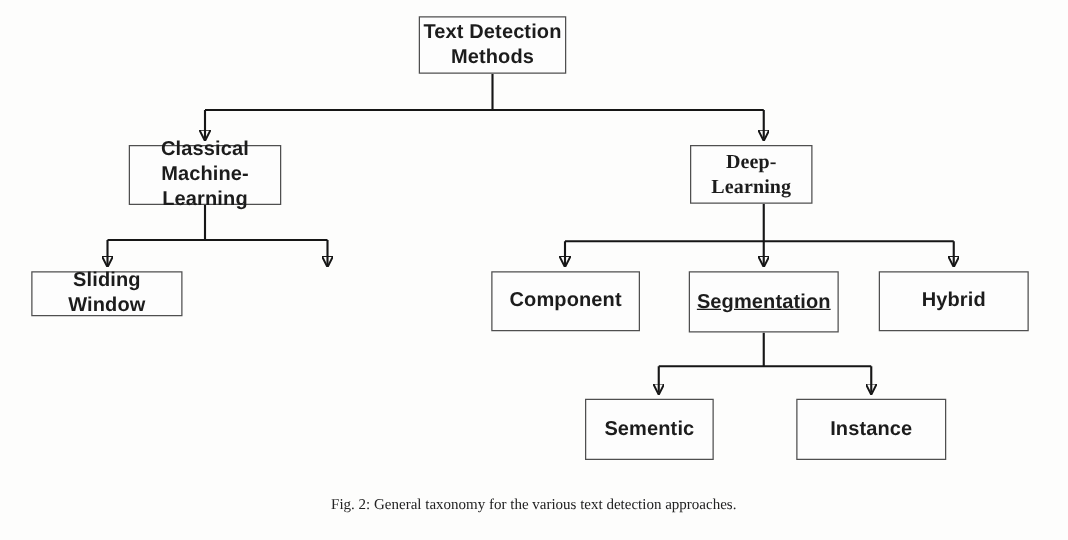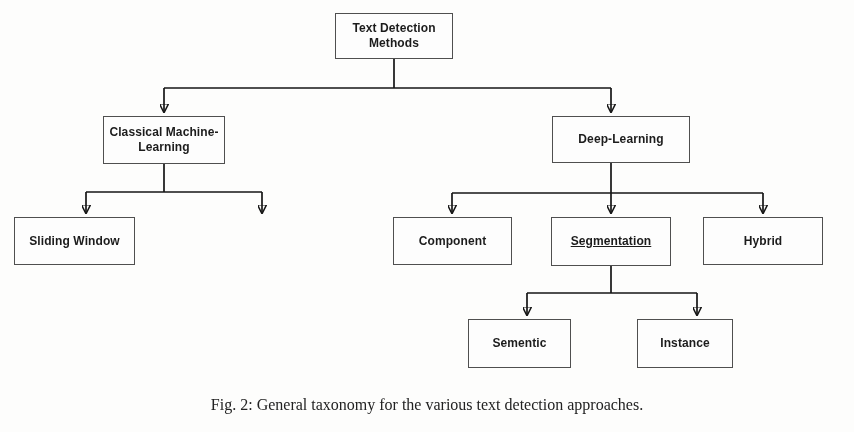--- a/index.html
+++ b/index.html
@@ -19,44 +19,44 @@
   }
   .node {
     position: absolute;
     box-sizing: border-box;
     background: #fdfdfd;
     border: 1.4px solid #4f4f4f;
     display: flex;
     align-items: center;
     justify-content: center;
     text-align: center;
-    font-size: 12px;
+    font-size: 16px;
     font-weight: bold;
     color: #1c1c1c;
     line-height: 1.25;
     white-space: pre-line;
     letter-spacing: 0.1px;
   }
   
   .n-root        { left: 335px; top: 13px;  width: 118px; height: 46px; }
   .n-classical   { left: 103px; top: 116px; width: 122px; height: 48px; }
-  .n-deep        { left: 552px; top: 116px; width: 138px; height: 47px; }
-  .n-sliding     { left: 14px;  top: 217px; width: 121px; height: 48px; }
+  .n-deep        { left: 552px; top: 116px; width: 98px; height: 47px; font-family: Liberation Serif, serif; }
+  .n-sliding     { left: 25px;  top: 217px; width: 121px; height: 36px; }
   .n-connected   { left: 193px; top: 217px; width: 137px; height: 48px; }
   .n-regression  { left: 393px; top: 217px; width: 119px; height: 48px; }
   .n-segmentation{ left: 551px; top: 217px; width: 120px; height: 49px; text-decoration: underline; }
   .n-hybrid      { left: 703px; top: 217px; width: 120px; height: 48px; }
   .n-sementic    { left: 468px; top: 319px; width: 103px; height: 49px; }
-  .n-instance    { left: 637px; top: 319px; width: 96px; height: 49px; }
+  .n-instance    { left: 637px; top: 319px; width: 120px; height: 49px; }
   .caption {
     position: absolute;
     left: 0; top: 396px; width: 854px;
     text-align: center;
     font-family: "Liberation Serif", serif;
-    font-size: 16px;
+    font-size: 12px;
     color: #222222;
   }
   svg path, svg line { stroke: #161616; stroke-width: 1.7; fill: none; }
 </style>
 </head>
 <body>
 
 <div class="figure">
 
   <svg class="connector-layer" width="854" height="432" viewBox="0 0 854 432">

